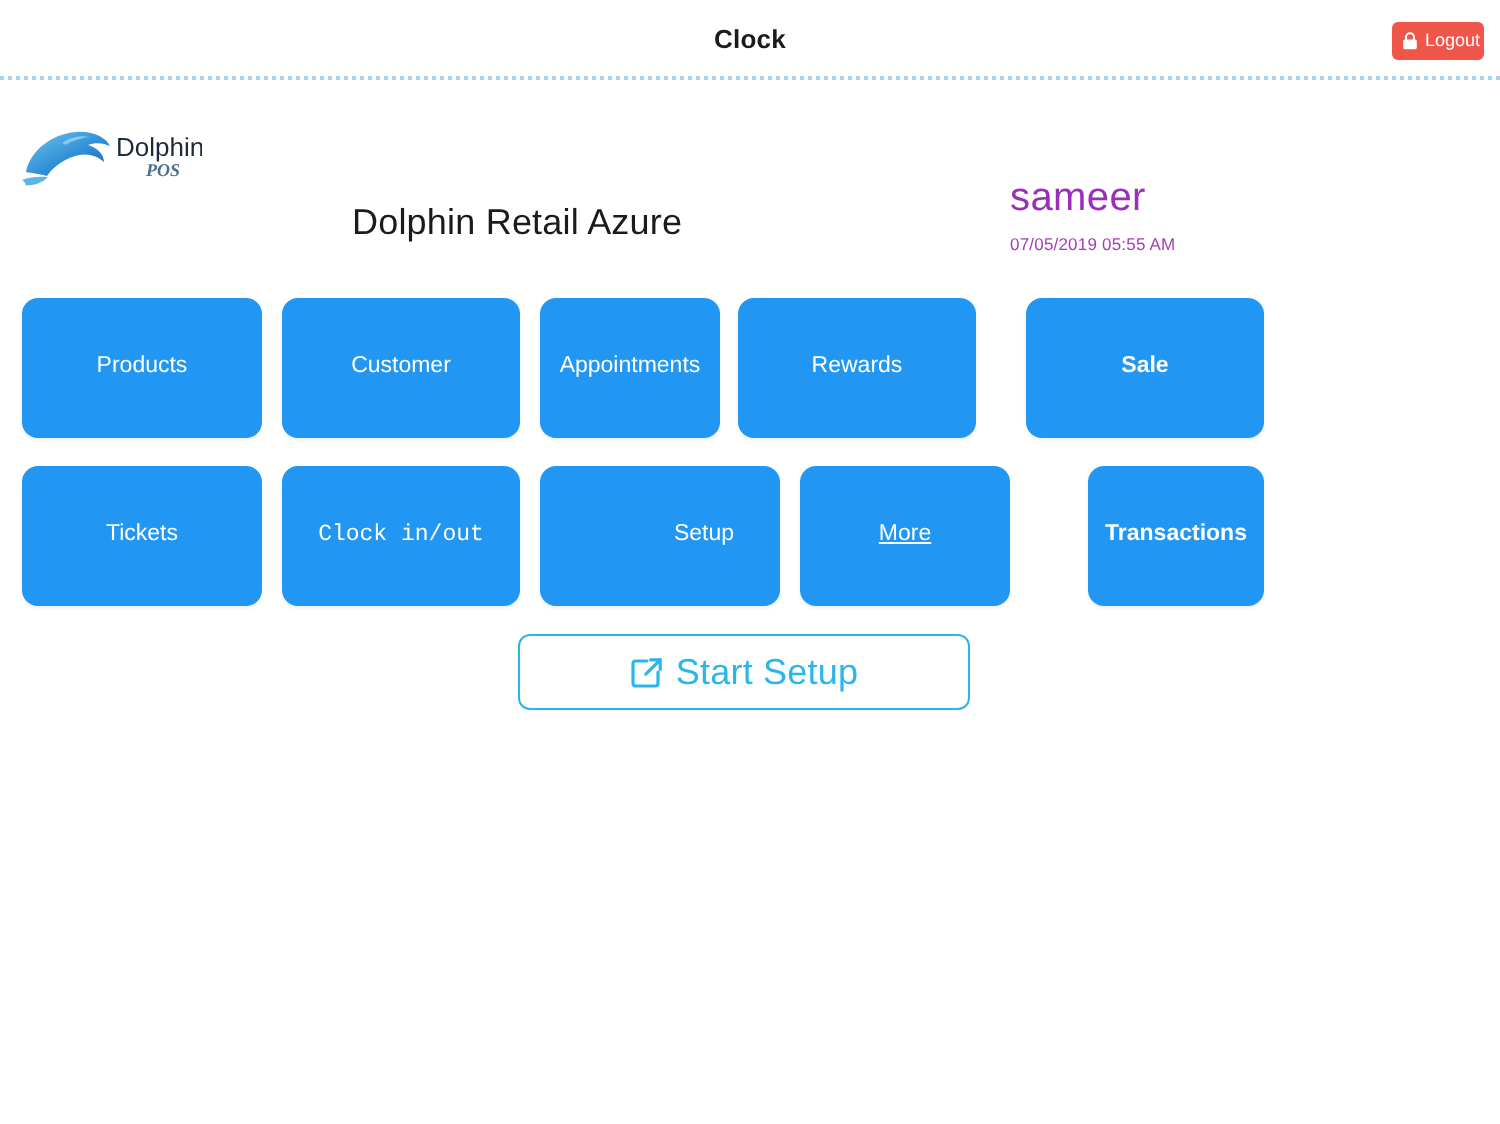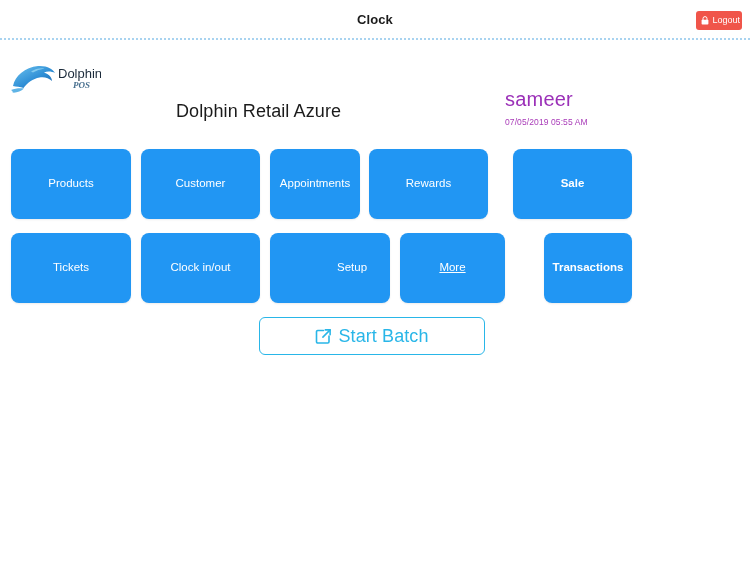--- a/index.html
+++ b/index.html
@@ -147,21 +147,21 @@
 
   
   .t-products     { left: 11px;  width: 120px; }
   .t-customer     { left: 141px; width: 119px; }
   .t-appointments { left: 270px; width: 90px;  }
   .t-rewards      { left: 369px; width: 119px; }
   .t-sale         { left: 513px; width: 119px; }
 
   
   .t-tickets      { left: 11px;  width: 120px; }
-  .t-clock        { left: 141px; width: 119px; }
+  .t-clock        { left: 141px; width: 119px; font-family: Liberation Mono, monospace; }
   .t-setup        { left: 270px; width: 120px; padding-left: 48px; }
   .t-more         { left: 400px; width: 105px; text-decoration: underline; }
   .t-transactions { left: 544px; width: 88px;  }
 
   
   .start-batch-button {
     position: absolute;
     left: 259px;
     top: 317px;
     width: 226px;
@@ -254,14 +254,14 @@
 </div>
 
 <button class="start-batch-button">
   <span class="external-link-icon">
     <svg width="17" height="17" viewBox="0 0 17 17" xmlns="http://www.w3.org/2000/svg">
       <path d="M8.5 2.5H2.7A1.2 1.2 0 0 0 1.5 3.7v10.1a1.2 1.2 0 0 0 1.2 1.2h10.1a1.2 1.2 0 0 0 1.2-1.2V8" fill="none" stroke="#29b6e8" stroke-width="1.6" stroke-linecap="round"></path>
       <path d="M10.3 1.9h4.8v4.8" fill="none" stroke="#29b6e8" stroke-width="1.6" stroke-linecap="round" stroke-linejoin="round"></path>
       <path d="M15.1 1.9 7.9 9.1" fill="none" stroke="#29b6e8" stroke-width="1.6" stroke-linecap="round"></path>
     </svg>
   </span>
-  <span>Start Batch</span>
+  <span>Start Setup</span>
 </button>
 
 </body></html>

